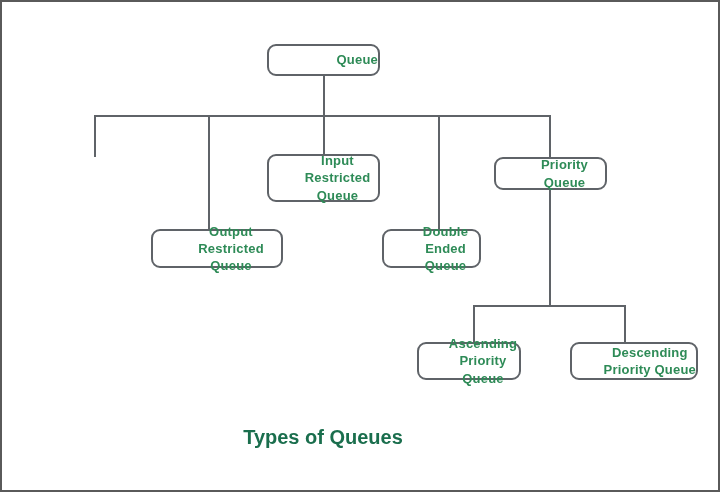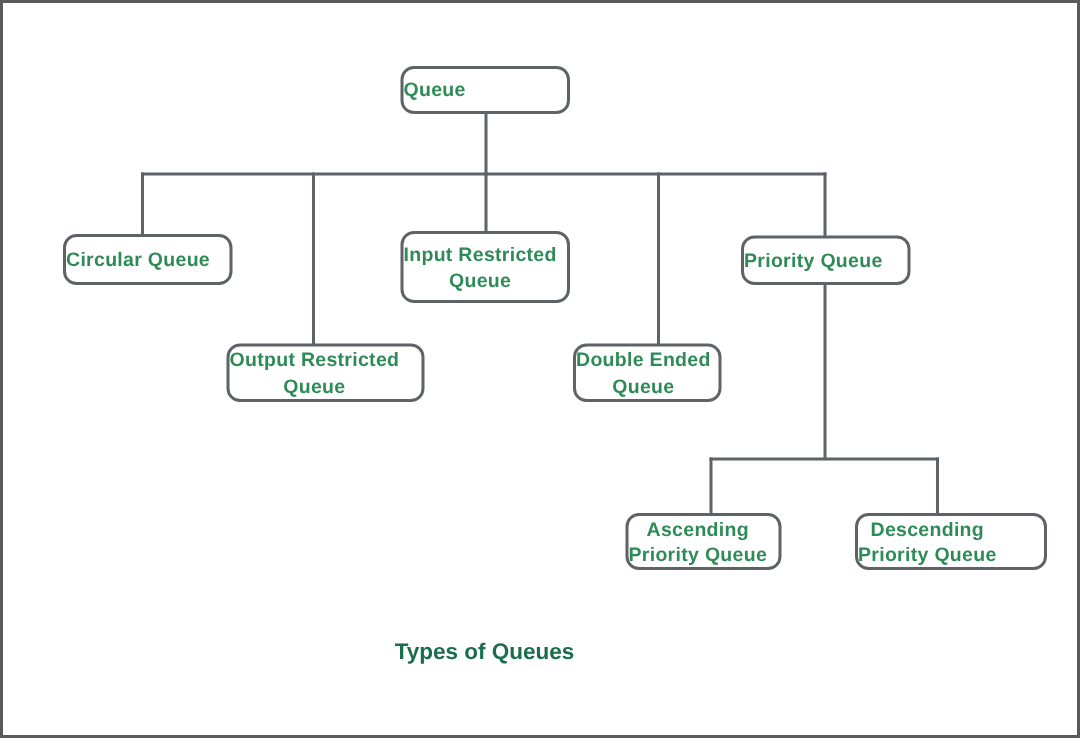--- a/index.html
+++ b/index.html
@@ -17,27 +17,28 @@
     background:var(--line-color,#5f6368);
   }
   .node{
     position:absolute;
     box-sizing:border-box;
     background:#ffffff;
     border:2px solid var(--border-color,#5f6368);
     border-radius:9px;
     display:flex;
     align-items:center;
-    justify-content:flex-start;
+    justify-content:flex-end;
     text-align:center;
     color:var(--node-text,#2e8b57);
     font-weight:bold;
     font-size:13px;
     line-height:1.32;
     letter-spacing:0.2px;
+    padding-left:28px;
   }
   
   .l-stem-root      {left:321px; top:74px;  width:2px;   height:41px;}
   .l-bar1           {left:92px;  top:113px; width:457px; height:2px;}
   .l-drop-circular  {left:92px;  top:113px; width:2px;   height:42px;}
   .l-drop-output    {left:206px; top:113px; width:2px;   height:116px;}
   .l-drop-input     {left:321px; top:113px; width:2px;   height:40px;}
   .l-drop-double    {left:436px; top:113px; width:2px;   height:116px;}
   .l-drop-priority  {left:547px; top:113px; width:2px;   height:43px;}
   .l-stem-priority  {left:547px; top:188px; width:2px;   height:116px;}
@@ -52,21 +53,21 @@
   .n-output    {left:149px; top:227px; width:132px; height:39px;}
   .n-double    {left:380px; top:227px; width:99px; height:39px;}
   .n-ascending {left:415px; top:340px; width:104px; height:38px;}
   .n-descending{left:568px; top:340px; width:128px; height:38px;}
   .title{
     position:absolute;
     left:160px; top:424px; width:322px;
     text-align:center;
     color:var(--title-text,#1a6e4d);
     font-weight:bold;
-    font-size:15px;
+    font-size:20px;
   }
 </style>
 </head>
 <body>
 
 <div class="frame">
 
   <div class="line l-stem-root"></div>
   <div class="line l-bar1"></div>
   <div class="line l-drop-circular"></div>
@@ -74,23 +75,20 @@
   <div class="line l-drop-input"></div>
   <div class="line l-drop-double"></div>
   <div class="line l-drop-priority"></div>
   <div class="line l-stem-priority"></div>
   <div class="line l-bar2"></div>
   <div class="line l-drop-ascending"></div>
   <div class="line l-drop-descending"></div>
 
   <div class="node n-queue">
       <span>Queue</span>
-    </div>
-  <div class="node n-circular">
-      <span>Circular Queue</span>
     </div>
   <div class="node n-input">
       <span>Input Restricted<br>Queue</span>
     </div>
   <div class="node n-priority">
       <span>Priority Queue</span>
     </div>
   <div class="node n-output">
       <span>Output Restricted<br>Queue</span>
     </div>

